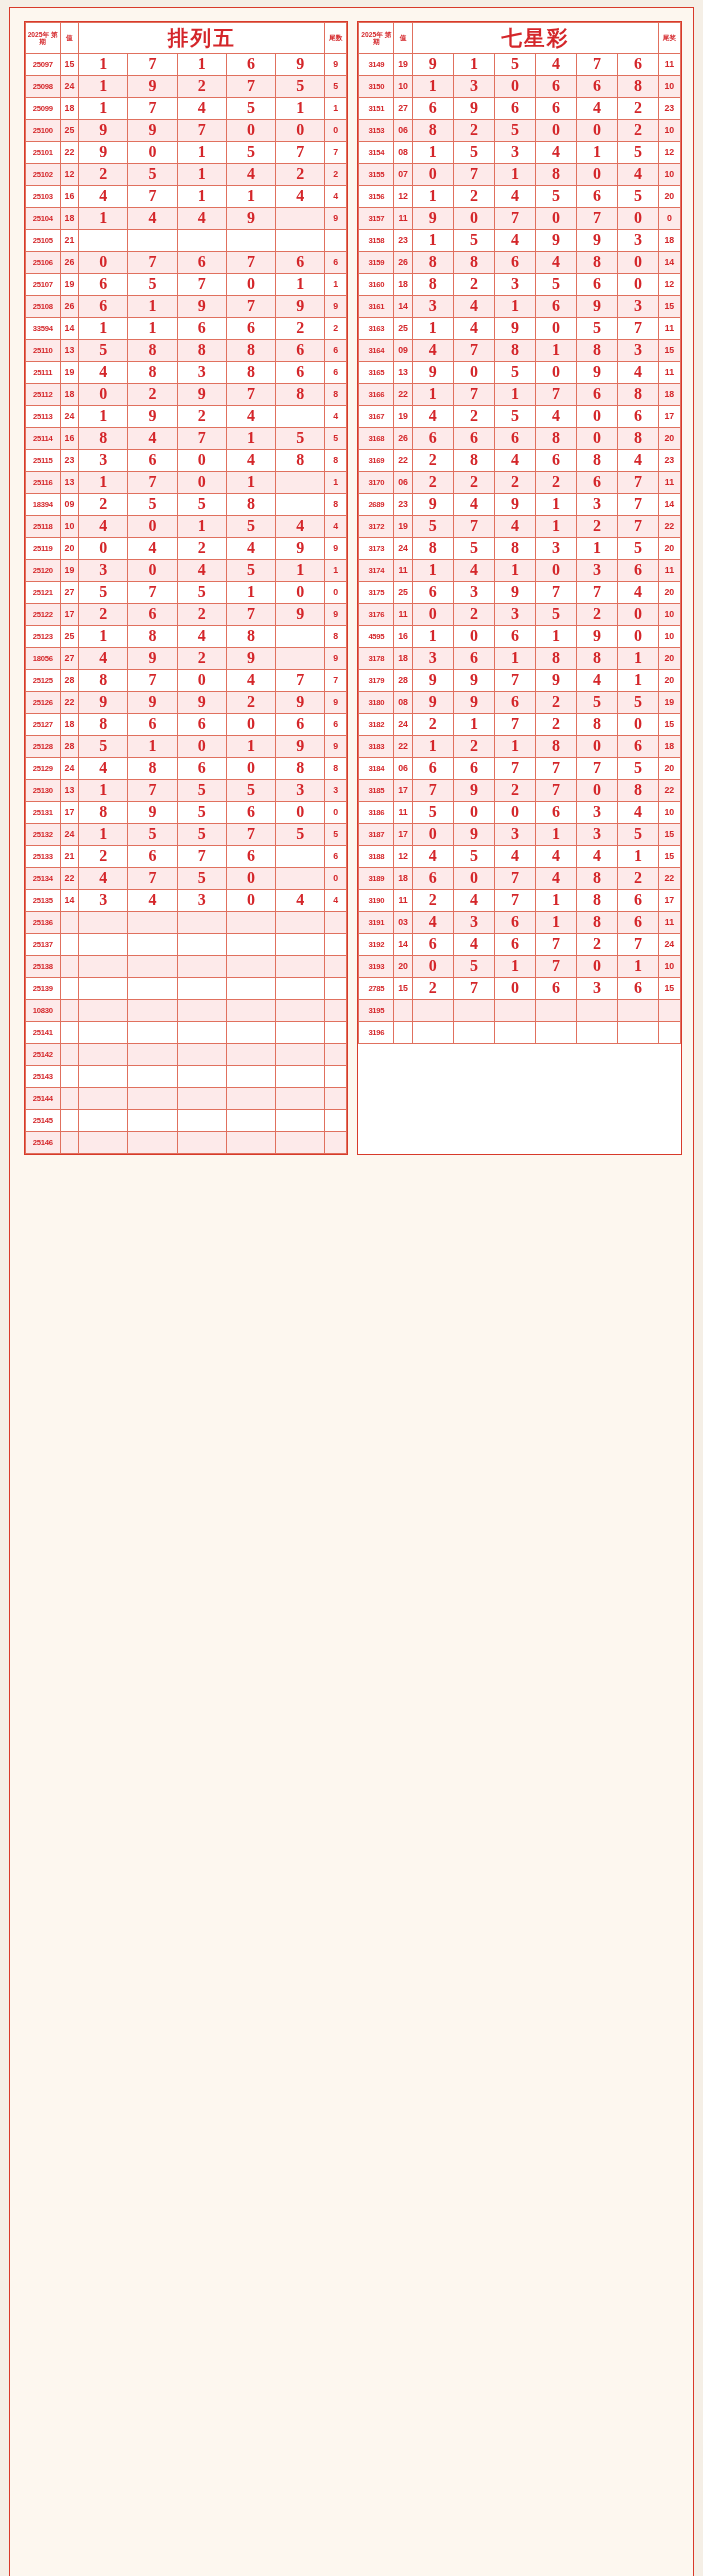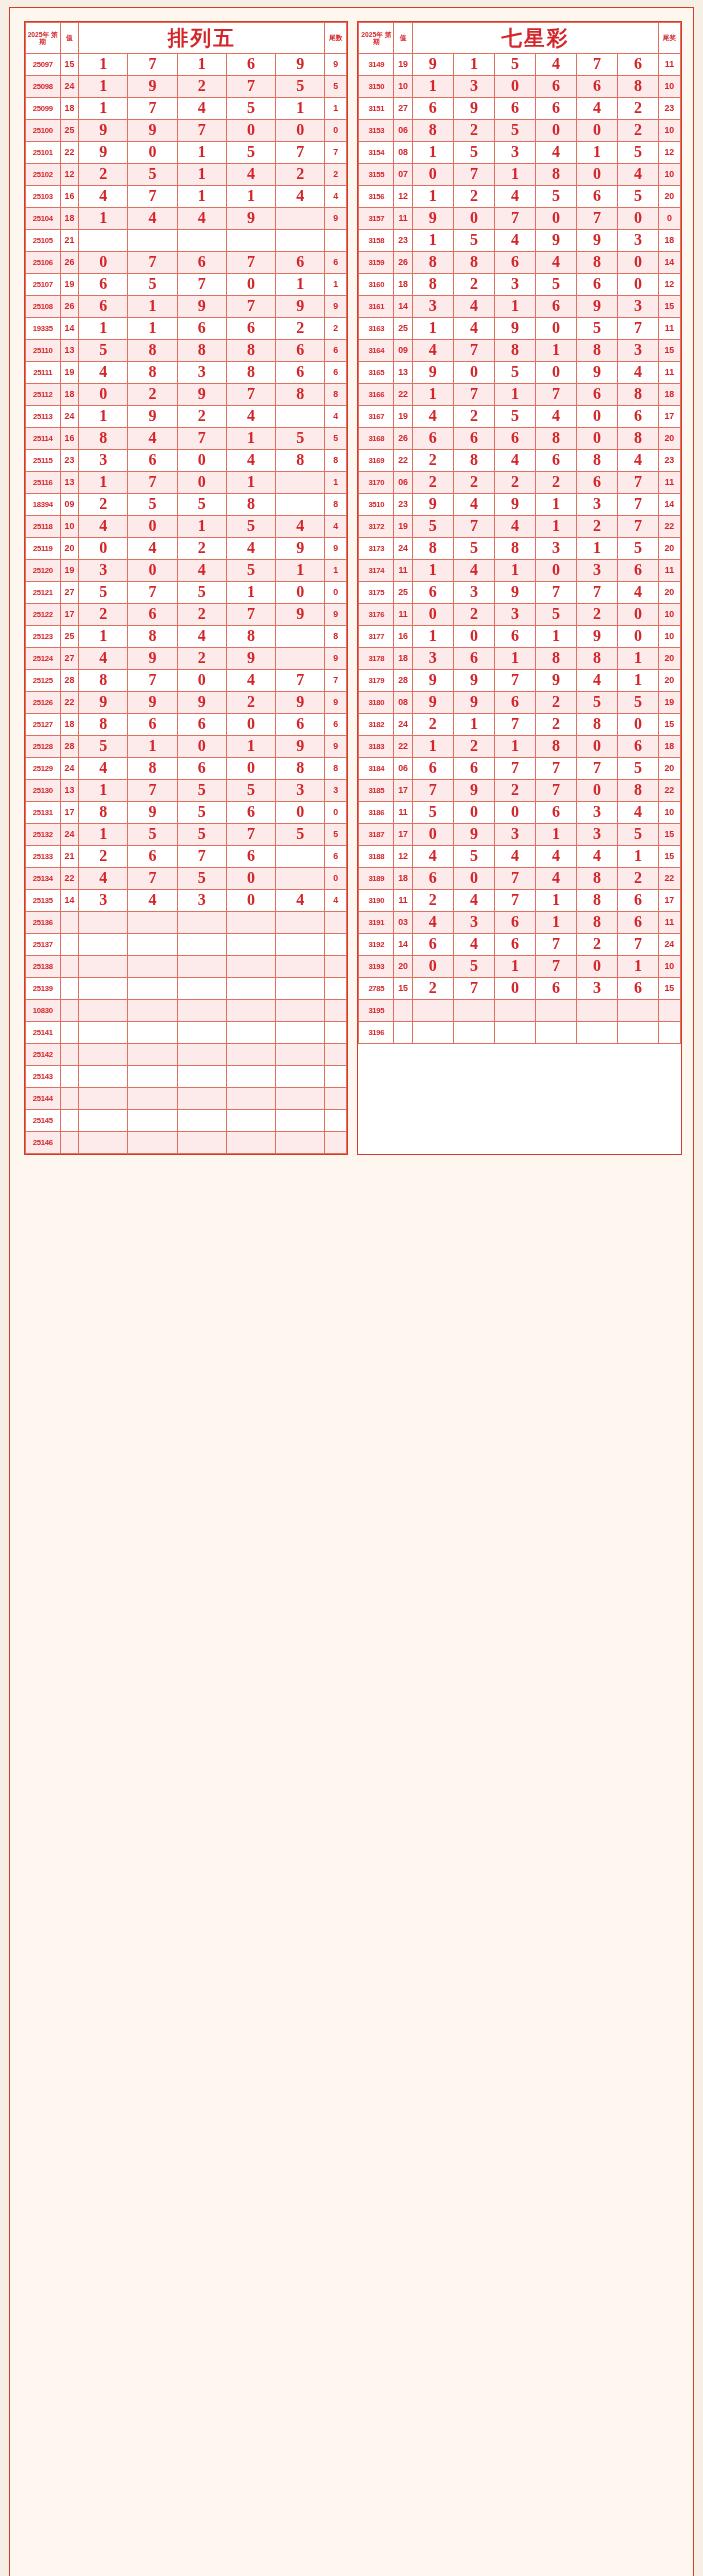--- a/index.html
+++ b/index.html
@@ -156,21 +156,21 @@
                 <td class="c-issue">25108</td>
                 <td class="c-val">26</td>
                 <td class="c-d">6</td>
                 <td class="c-d">1</td>
                 <td class="c-d">9</td>
                 <td class="c-d">7</td>
                 <td class="c-d">9</td>
                 <td class="c-tail">9</td>
               </tr>
               <tr class="rw">
-                <td class="c-issue">19335</td>
+                <td class="c-issue">33594</td>
                 <td class="c-val">14</td>
                 <td class="c-d">1</td>
                 <td class="c-d">1</td>
                 <td class="c-d">6</td>
                 <td class="c-d">6</td>
                 <td class="c-d">2</td>
                 <td class="c-tail">2</td>
               </tr>
               <tr class="rw lightrow">
                 <td class="c-issue">25110</td>
@@ -306,21 +306,21 @@
                 <td class="c-issue">25123</td>
                 <td class="c-val">25</td>
                 <td class="c-d">1</td>
                 <td class="c-d">8</td>
                 <td class="c-d">4</td>
                 <td class="c-d">8</td>
                 <td class="c-d"></td>
                 <td class="c-tail">8</td>
               </tr>
               <tr class="rw lightrow">
-                <td class="c-issue">25124</td>
+                <td class="c-issue">18056</td>
                 <td class="c-val">27</td>
                 <td class="c-d">4</td>
                 <td class="c-d">9</td>
                 <td class="c-d">2</td>
                 <td class="c-d">9</td>
                 <td class="c-d"></td>
                 <td class="c-tail">9</td>
               </tr>
               <tr class="rw">
                 <td class="c-issue">25125</td>
@@ -772,21 +772,21 @@
                 <td class="c-val">06</td>
                 <td class="c-d">2</td>
                 <td class="c-d">2</td>
                 <td class="c-d">2</td>
                 <td class="c-d">2</td>
                 <td class="c-d">6</td>
                 <td class="c-d">7</td>
                 <td class="c-tail">11</td>
               </tr>
               <tr class="rw">
-                <td class="c-issue">3510</td>
+                <td class="c-issue">2689</td>
                 <td class="c-val">23</td>
                 <td class="c-d">9</td>
                 <td class="c-d">4</td>
                 <td class="c-d">9</td>
                 <td class="c-d">1</td>
                 <td class="c-d">3</td>
                 <td class="c-d">7</td>
                 <td class="c-tail">14</td>
               </tr>
               <tr class="rw lightrow">
@@ -838,21 +838,21 @@
                 <td class="c-val">11</td>
                 <td class="c-d">0</td>
                 <td class="c-d">2</td>
                 <td class="c-d">3</td>
                 <td class="c-d">5</td>
                 <td class="c-d">2</td>
                 <td class="c-d">0</td>
                 <td class="c-tail">10</td>
               </tr>
               <tr class="rw">
-                <td class="c-issue">3177</td>
+                <td class="c-issue">4595</td>
                 <td class="c-val">16</td>
                 <td class="c-d">1</td>
                 <td class="c-d">0</td>
                 <td class="c-d">6</td>
                 <td class="c-d">1</td>
                 <td class="c-d">9</td>
                 <td class="c-d">0</td>
                 <td class="c-tail">10</td>
               </tr>
               <tr class="rw lightrow">

